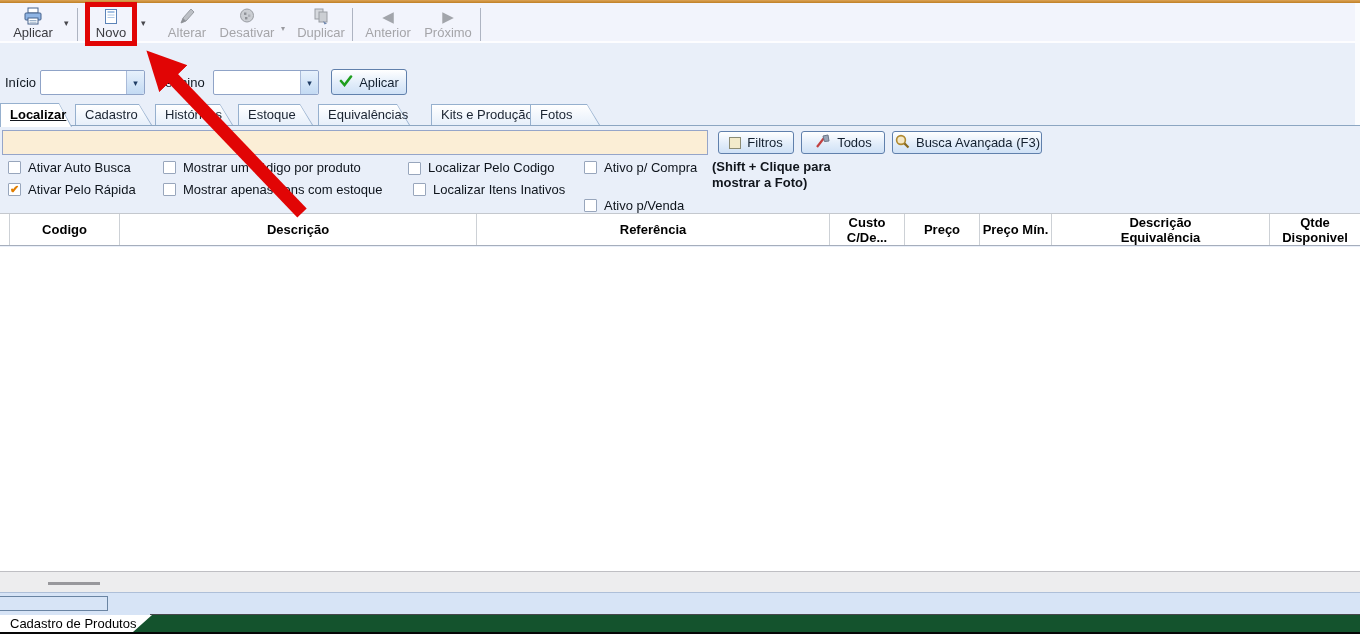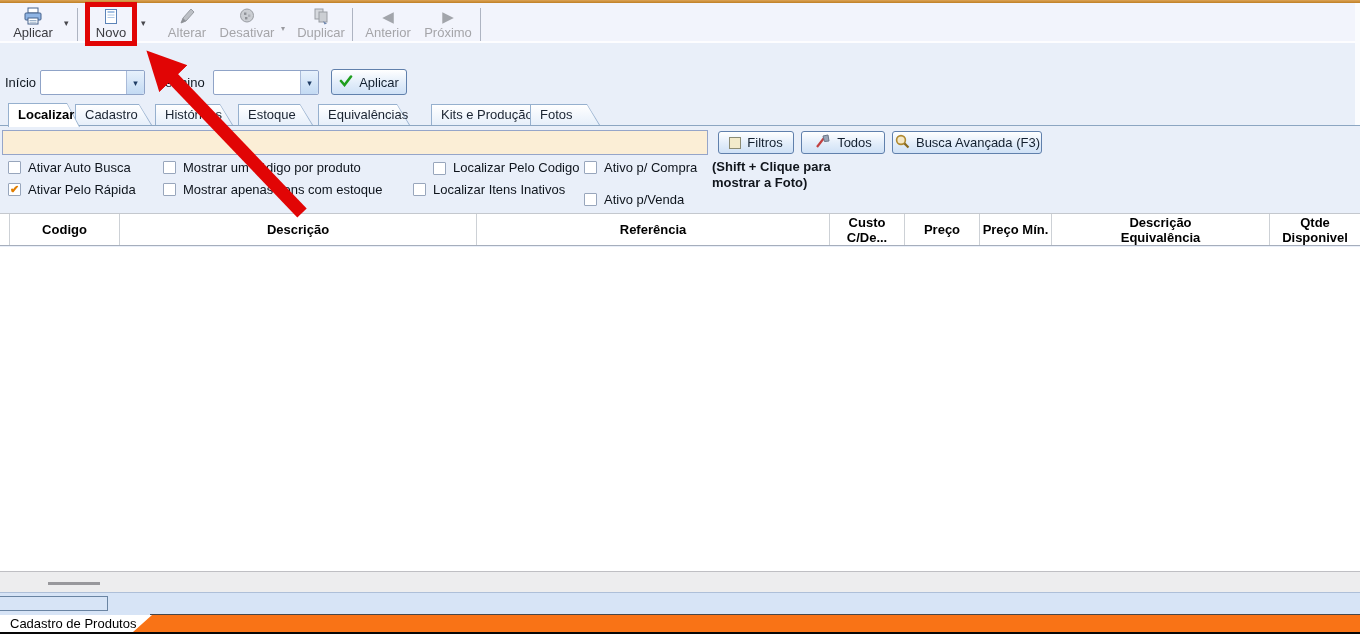--- a/index.html
+++ b/index.html
@@ -76,21 +76,21 @@
   .tbody { position:absolute; left:0; top:247px; width:1360px; height:324px; background:#FFFFFF; }
 
   
   .splitter { position:absolute; left:0; top:571px; width:1360px; height:21px;
               background:#EDEDEE; border-top:1px solid #BFBFC3; }
   .grip { position:absolute; left:48px; top:10px; width:52px; height:3px; background:#98989C; }
   .statusbar { position:absolute; left:0; top:592px; width:1360px; height:23px;
                background:#D7E4F6; border-top:1px solid #AEBFD8; }
   .status-cell { position:absolute; left:-2px; top:3px; width:110px; height:15px;
                  border:1px solid #6A84A2; background:#D7E4F6; }
-  .btabbar { position:absolute; left:0; top:615px; width:1360px; height:17px; background:#f97316; }
+  .btabbar { position:absolute; left:0; top:615px; width:1360px; height:17px; background:#14532d; }
   .btab-topline { position:absolute; left:150px; top:-1px; right:0; height:1px; background:#47474B; }
   .btab { position:absolute; left:0; top:0; width:158px; height:17px; background:#FFFFFF;
           clip-path:polygon(0 0, 152px 0, 133px 100%, 0 100%); }
   .btab span { position:absolute; left:10px; top:1px; color:#000; white-space:nowrap; }
   .blackbar { position:absolute; left:0; top:632px; width:1360px; height:2px; background:#060606; }
 
   
   .red-rect { position:absolute; left:85px; top:2px; width:52px; height:44px;
               border:5px solid #E10505; z-index:40; pointer-events:none; }
   .arrow-overlay { position:absolute; left:0; top:0; width:1360px; height:634px; z-index:41;
@@ -205,21 +205,21 @@
     <span>
       <svg width="14" height="12" viewBox="0 0 14 12">
           <path d="M2,6 L5.5,10 L12,1.5" fill="none" stroke="#1E9E1E" stroke-width="2.6" stroke-linecap="round"></path>
         </svg>
     </span>
     <span>Aplicar</span>
   </div>
 
   <div class="tabline"></div>
   <div class="tabs">
-    <div class="tab active" style="left:8px;width:72px;">
+    <div class="tab active" style="left:0;width:72px;text-decoration:underline;">
         <span class="shape">
           <i></i>
         </span>
         <span class="tlbl">Localizar</span>
       </div>
     <div class="tab" style="left:75px;width:77px;">
         <span class="shape">
           <i></i>
         </span>
         <span class="tlbl">Cadastro</span>
@@ -292,33 +292,33 @@
     <span class="cl">Ativar Pelo Rápida</span>
   </div>
   <div class="cb" style="left:163px;top:160px;">
     <span class="box"></span>
     <span class="cl">Mostrar um código por produto</span>
   </div>
   <div class="cb" style="left:163px;top:182px;">
     <span class="box"></span>
     <span class="cl">Mostrar apenas itens com estoque</span>
   </div>
-  <div class="cb" style="left:433px;top:160px;align-items:flex-end;">
+  <div class="cb" style="left:408px;top:160px;align-items:flex-end;">
     <span class="box"></span>
     <span class="cl">Localizar Pelo Codigo</span>
   </div>
   <div class="cb" style="left:413px;top:182px;">
     <span class="box"></span>
     <span class="cl">Localizar Itens Inativos</span>
   </div>
   <div class="cb" style="left:584px;top:160px;">
     <span class="box"></span>
     <span class="cl">Ativo p/ Compra</span>
   </div>
-  <div class="cb" style="left:584px;top:192px;">
+  <div class="cb" style="left:584px;top:198px;">
     <span class="box"></span>
     <span class="cl">Ativo p/Venda</span>
   </div>
 
   <div class="note">
     <div>(Shift + Clique para</div>
     <div>mostrar a Foto)</div>
   </div>
 
   <div class="thead">

